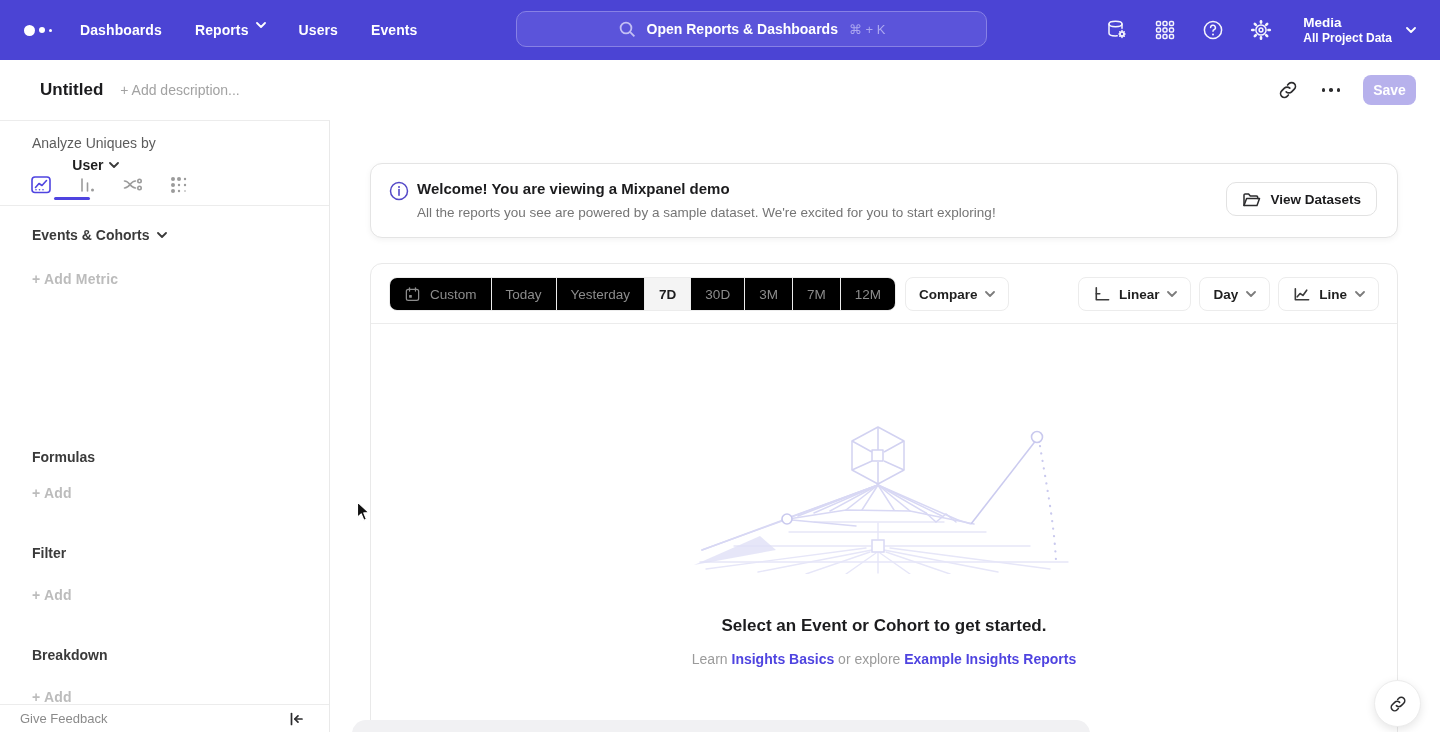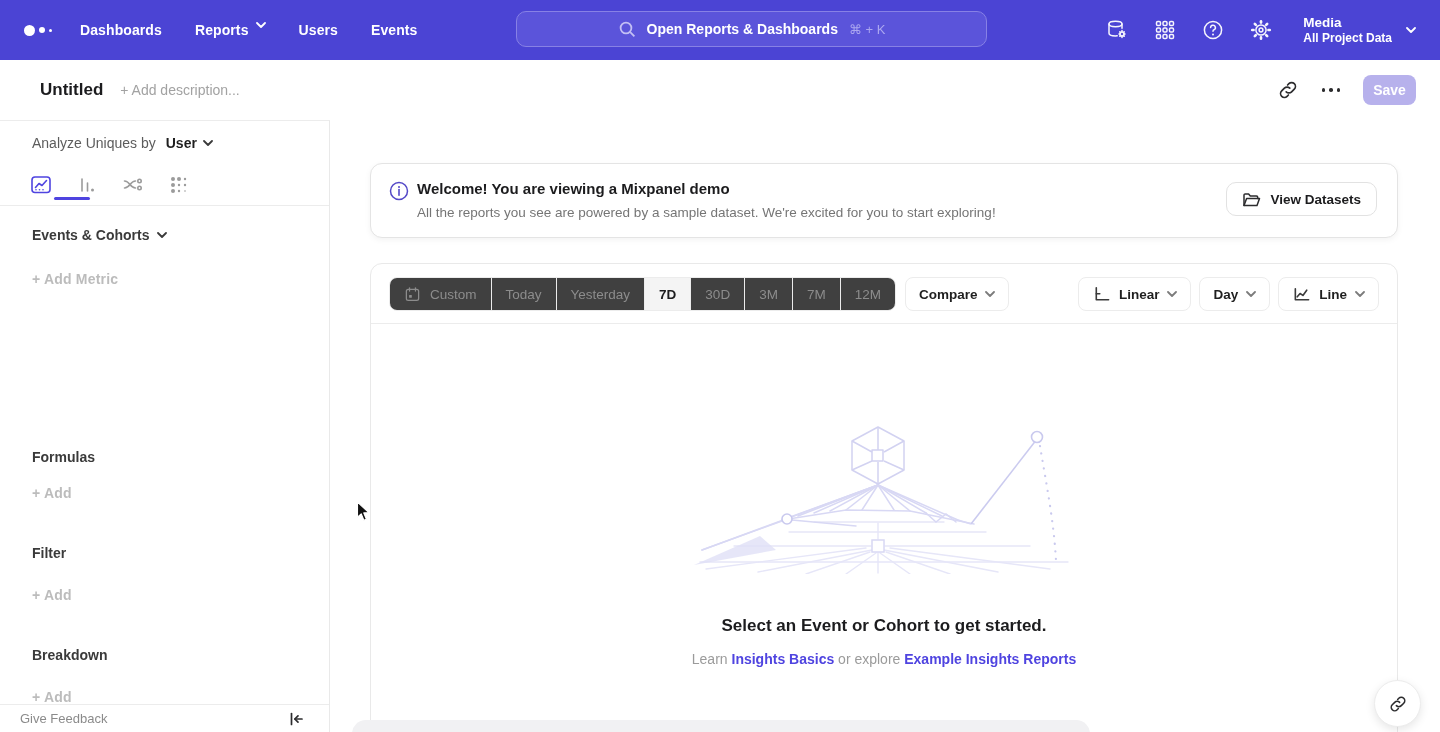--- a/index.html
+++ b/index.html
@@ -41,21 +41,21 @@
   .hdr-icon { width:22px; height:22px; color:#2c2c2e; cursor:pointer; }
   .hdr-icon .st { fill:none; stroke:currentColor; stroke-width:1.7; stroke-linecap:round; stroke-linejoin:round; }
   .dots3 { display:flex; gap:4px; align-items:center; cursor:pointer; padding:6px 2px; }
   .dots3 i { width:3.5px; height:3.5px; border-radius:50%; background:#2c2c2e; display:block; }
   .save-btn { width:53px; height:30px; border:none; border-radius:8px; background:#b7b1ec; color:#fff;
     font-size:14px; font-weight:600; font-family:inherit; cursor:default; }
 
   
   .sidebar { position:absolute; left:0; top:120px; width:330px; height:612px; background:#fff;
     border-top:1px solid #ececec; border-right:1px solid #e9e9e9; }
-  .analyze { position:absolute; left:32px; top:14px; font-size:14px; color:#5c5c5c; display:flex; align-items:center; gap:6px; }
+  .analyze { position:absolute; left:32px; top:14px; font-size:14px; color:#5c5c5c; display:flex; align-items:center; gap:6px;flex-direction:column; }
   .analyze .val { color:#1f1f1f; font-weight:600; margin-left:4px; display:flex; align-items:center; gap:6px; cursor:pointer; }
   .analyze .chev { color:#3a3a3a; }
   .tabs { position:absolute; left:0; top:46px; width:100%; height:39px; border-bottom:1px solid #ececec; }
   .tab { position:absolute; top:7px; width:24px; height:24px; cursor:pointer; }
   .tab svg { width:22px; height:22px; }
   .tab .gry { fill:none; stroke:#9b9b9b; stroke-width:1.6; stroke-linecap:round; stroke-linejoin:round; }
   .tab .pur { fill:none; stroke:#4f44e0; stroke-width:1.6; stroke-linecap:round; stroke-linejoin:round; }
   .tab-underline { position:absolute; left:24px; bottom:-2px; width:36px; height:3px; border-radius:3px; background:#4f44e0; }
   .side-label { position:absolute; left:32px; font-size:14px; font-weight:700; color:#3a3a3a; display:flex; align-items:center; gap:8px; cursor:pointer; }
   .side-label .chev{ color:#3a3a3a; }
@@ -79,21 +79,21 @@
     font-size:13.5px; font-weight:600; color:#1c1c1e; font-family:inherit; cursor:pointer; }
   .view-datasets .st { fill:none; stroke:#2c2c2e; stroke-width:1.5; stroke-linecap:round; stroke-linejoin:round; }
 
   .card { position:absolute; left:40px; top:143px; width:1028px; bottom:-14px; background:#fff;
     border:1px solid #e9e9e9; border-radius:12px; }
   .card-controls { display:flex; align-items:center; padding:13px 18px 12px 18px; }
   .card-divider { border-top:1px solid #ececec; }
 
   .seg { display:flex; align-items:stretch; height:34px; border:1px solid #ececec; border-radius:8px; overflow:hidden; }
   .seg-cell { display:flex; align-items:center; gap:9px; padding:0 14px; font-size:13.5px; color:#8c8c8c;
-    border-right:1px solid #ececec; cursor:pointer; background:#404040; white-space:nowrap; }
+    border-right:1px solid #ececec; cursor:pointer; background:#000000; white-space:nowrap; }
   .seg-cell:last-child { border-right:none; }
   .seg-cell.active { background:#f4f4f4; color:#1c1c1e; font-weight:700; }
   .seg-cell .st { fill:none; stroke:#8c8c8c; stroke-width:1.5; stroke-linecap:round; stroke-linejoin:round; }
   .pill { height:34px; display:flex; align-items:center; gap:8px; padding:0 13px; background:#fff;
     border:1px solid #ececec; border-radius:8px; font-size:13.5px; font-weight:600; color:#1f1f1f;
     font-family:inherit; cursor:pointer; white-space:nowrap; }
   .pill .chev { color:#7c7c7c; }
   .pill .st { fill:none; stroke:#3a3a3a; stroke-width:1.7; stroke-linecap:round; stroke-linejoin:round; }
   .compare { margin-left:9px; }
   .controls-right { margin-left:auto; display:flex; gap:8px; }

